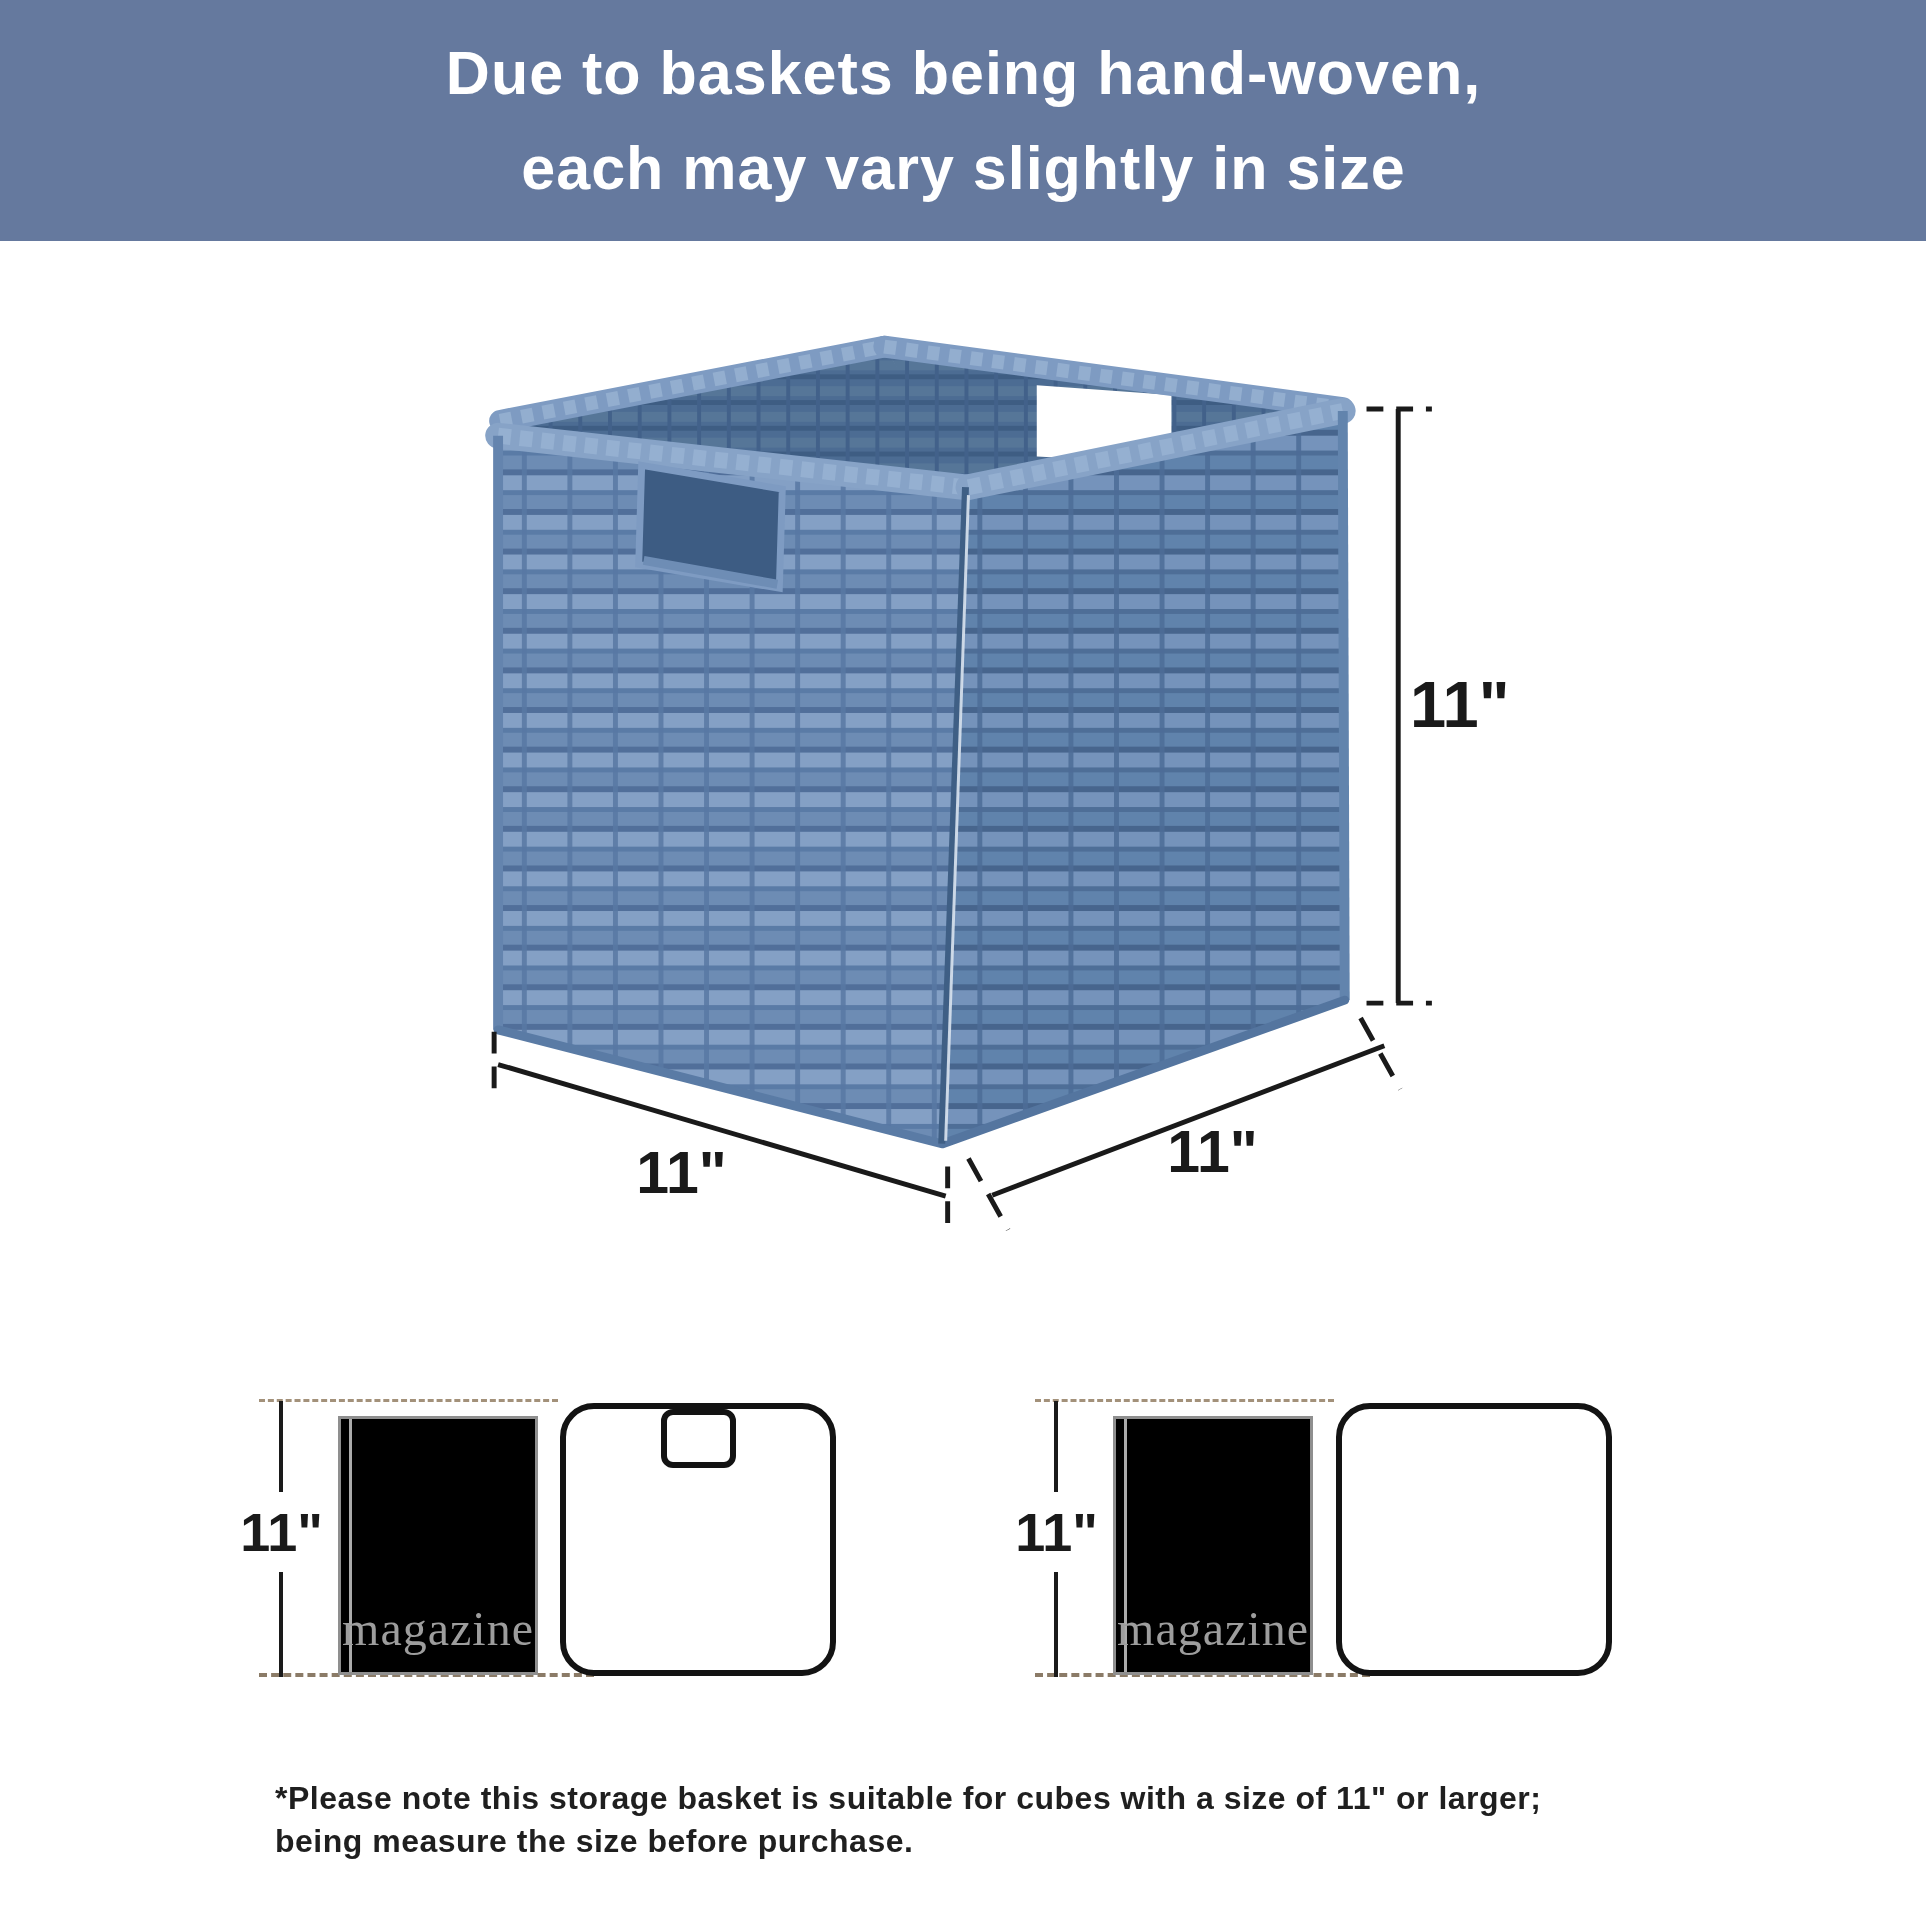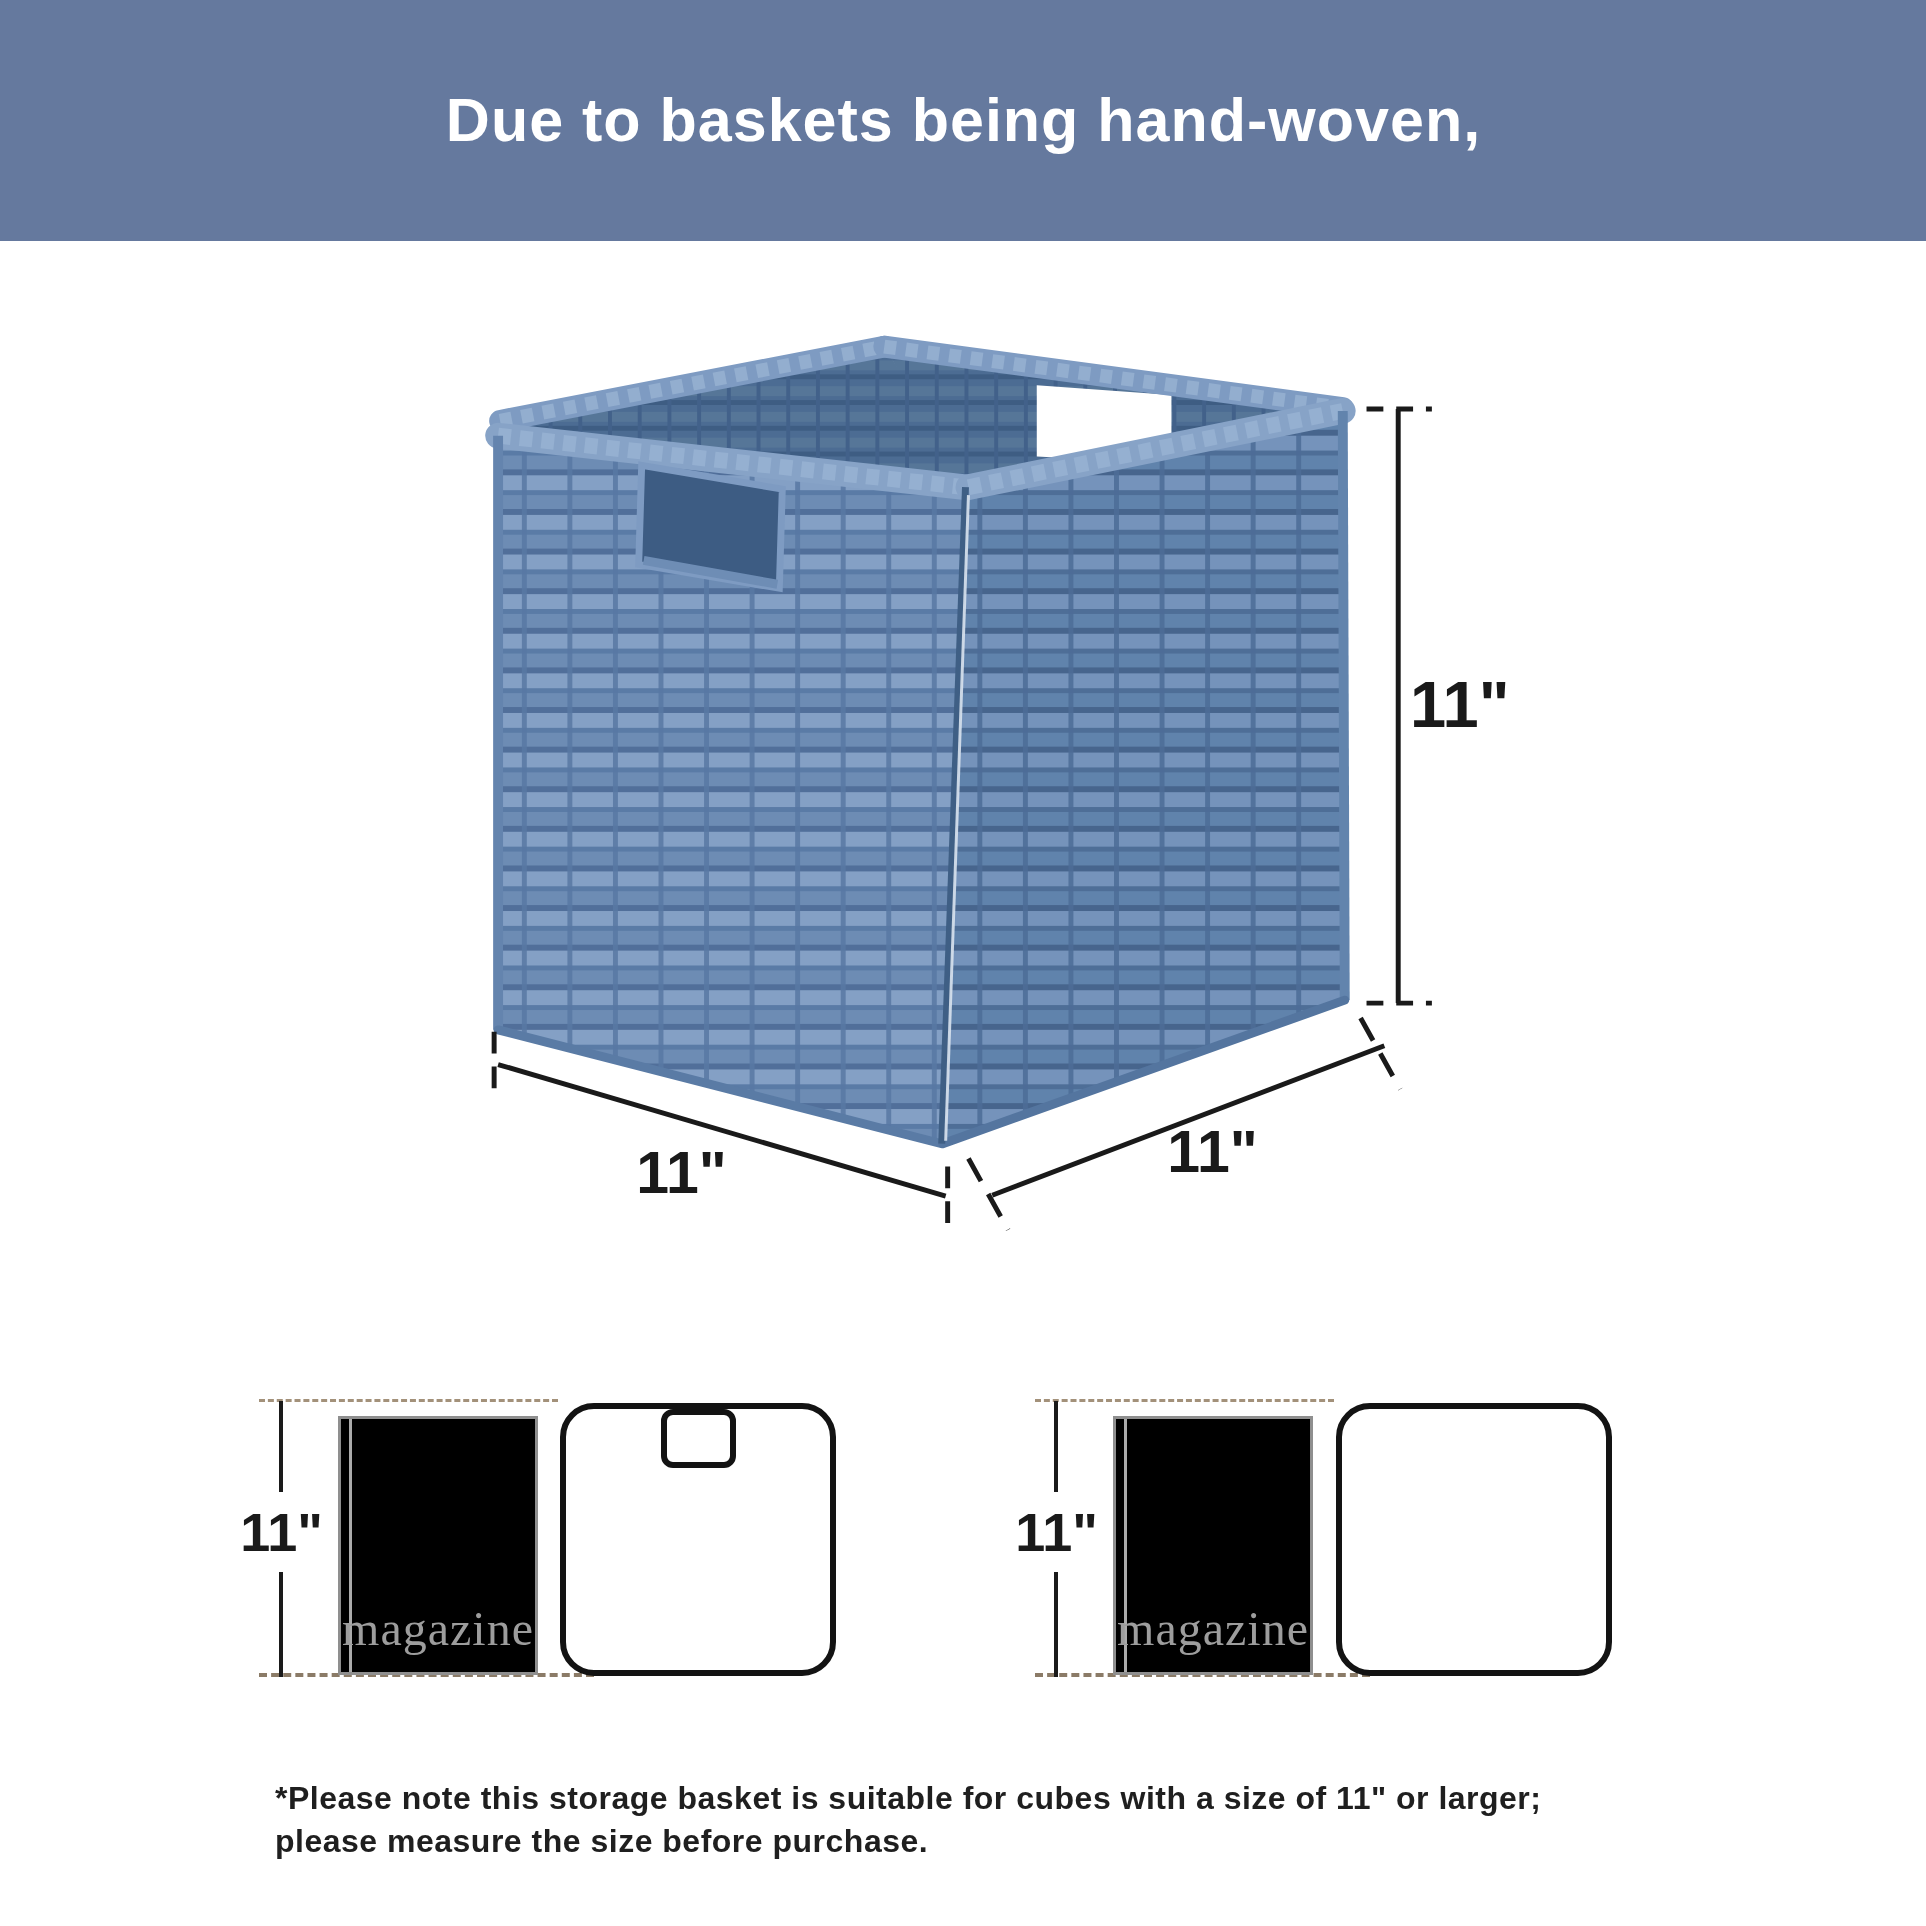--- a/index.html
+++ b/index.html
@@ -73,20 +73,21 @@
     color:#1F1F1F;font-weight:700;font-size:32px;line-height:43px;letter-spacing:0.5px;
   }
 </style>
 </head>
 <body>
 
 <div class="canvas">
 
   <div class="banner">
     <div class="banner-line">Due to baskets being hand-woven,</div>
+    <div class="banner-line">each may vary slightly in size</div>
   </div>
 
   <svg class="basket-layer" viewBox="0 0 1946 1946" xmlns="http://www.w3.org/2000/svg">
     <defs>
       <pattern id="weaveL" width="46" height="40" patternUnits="userSpaceOnUse">
         <rect width="46" height="40" fill="#7693BB"></rect>
         <rect y="0" width="46" height="15" fill="#84A0C5"></rect>
         <rect y="15" width="46" height="5" fill="#5A7BA6"></rect>
         <rect y="20" width="46" height="14" fill="#6D8CB4"></rect>
         <rect y="34" width="46" height="6" fill="#516F9A"></rect>
@@ -187,17 +188,17 @@
   <div class="vline-seg b2"></div>
   <div class="diagram-size-label g2">11"</div>
   <div class="magazine-box g2">
     <div class="magazine-spine"></div>
     <div class="magazine-word">magazine</div>
   </div>
   <div class="topview-square g2"></div>
 
   <div class="footnote">
     <div>*Please note this storage basket is suitable for cubes with a size of 11" or larger;</div>
-    <div>please measure the size before purchase.</div>
+    <div>being measure the size before purchase.</div>
   </div>
 
 </div>
 
 
 </body></html>

